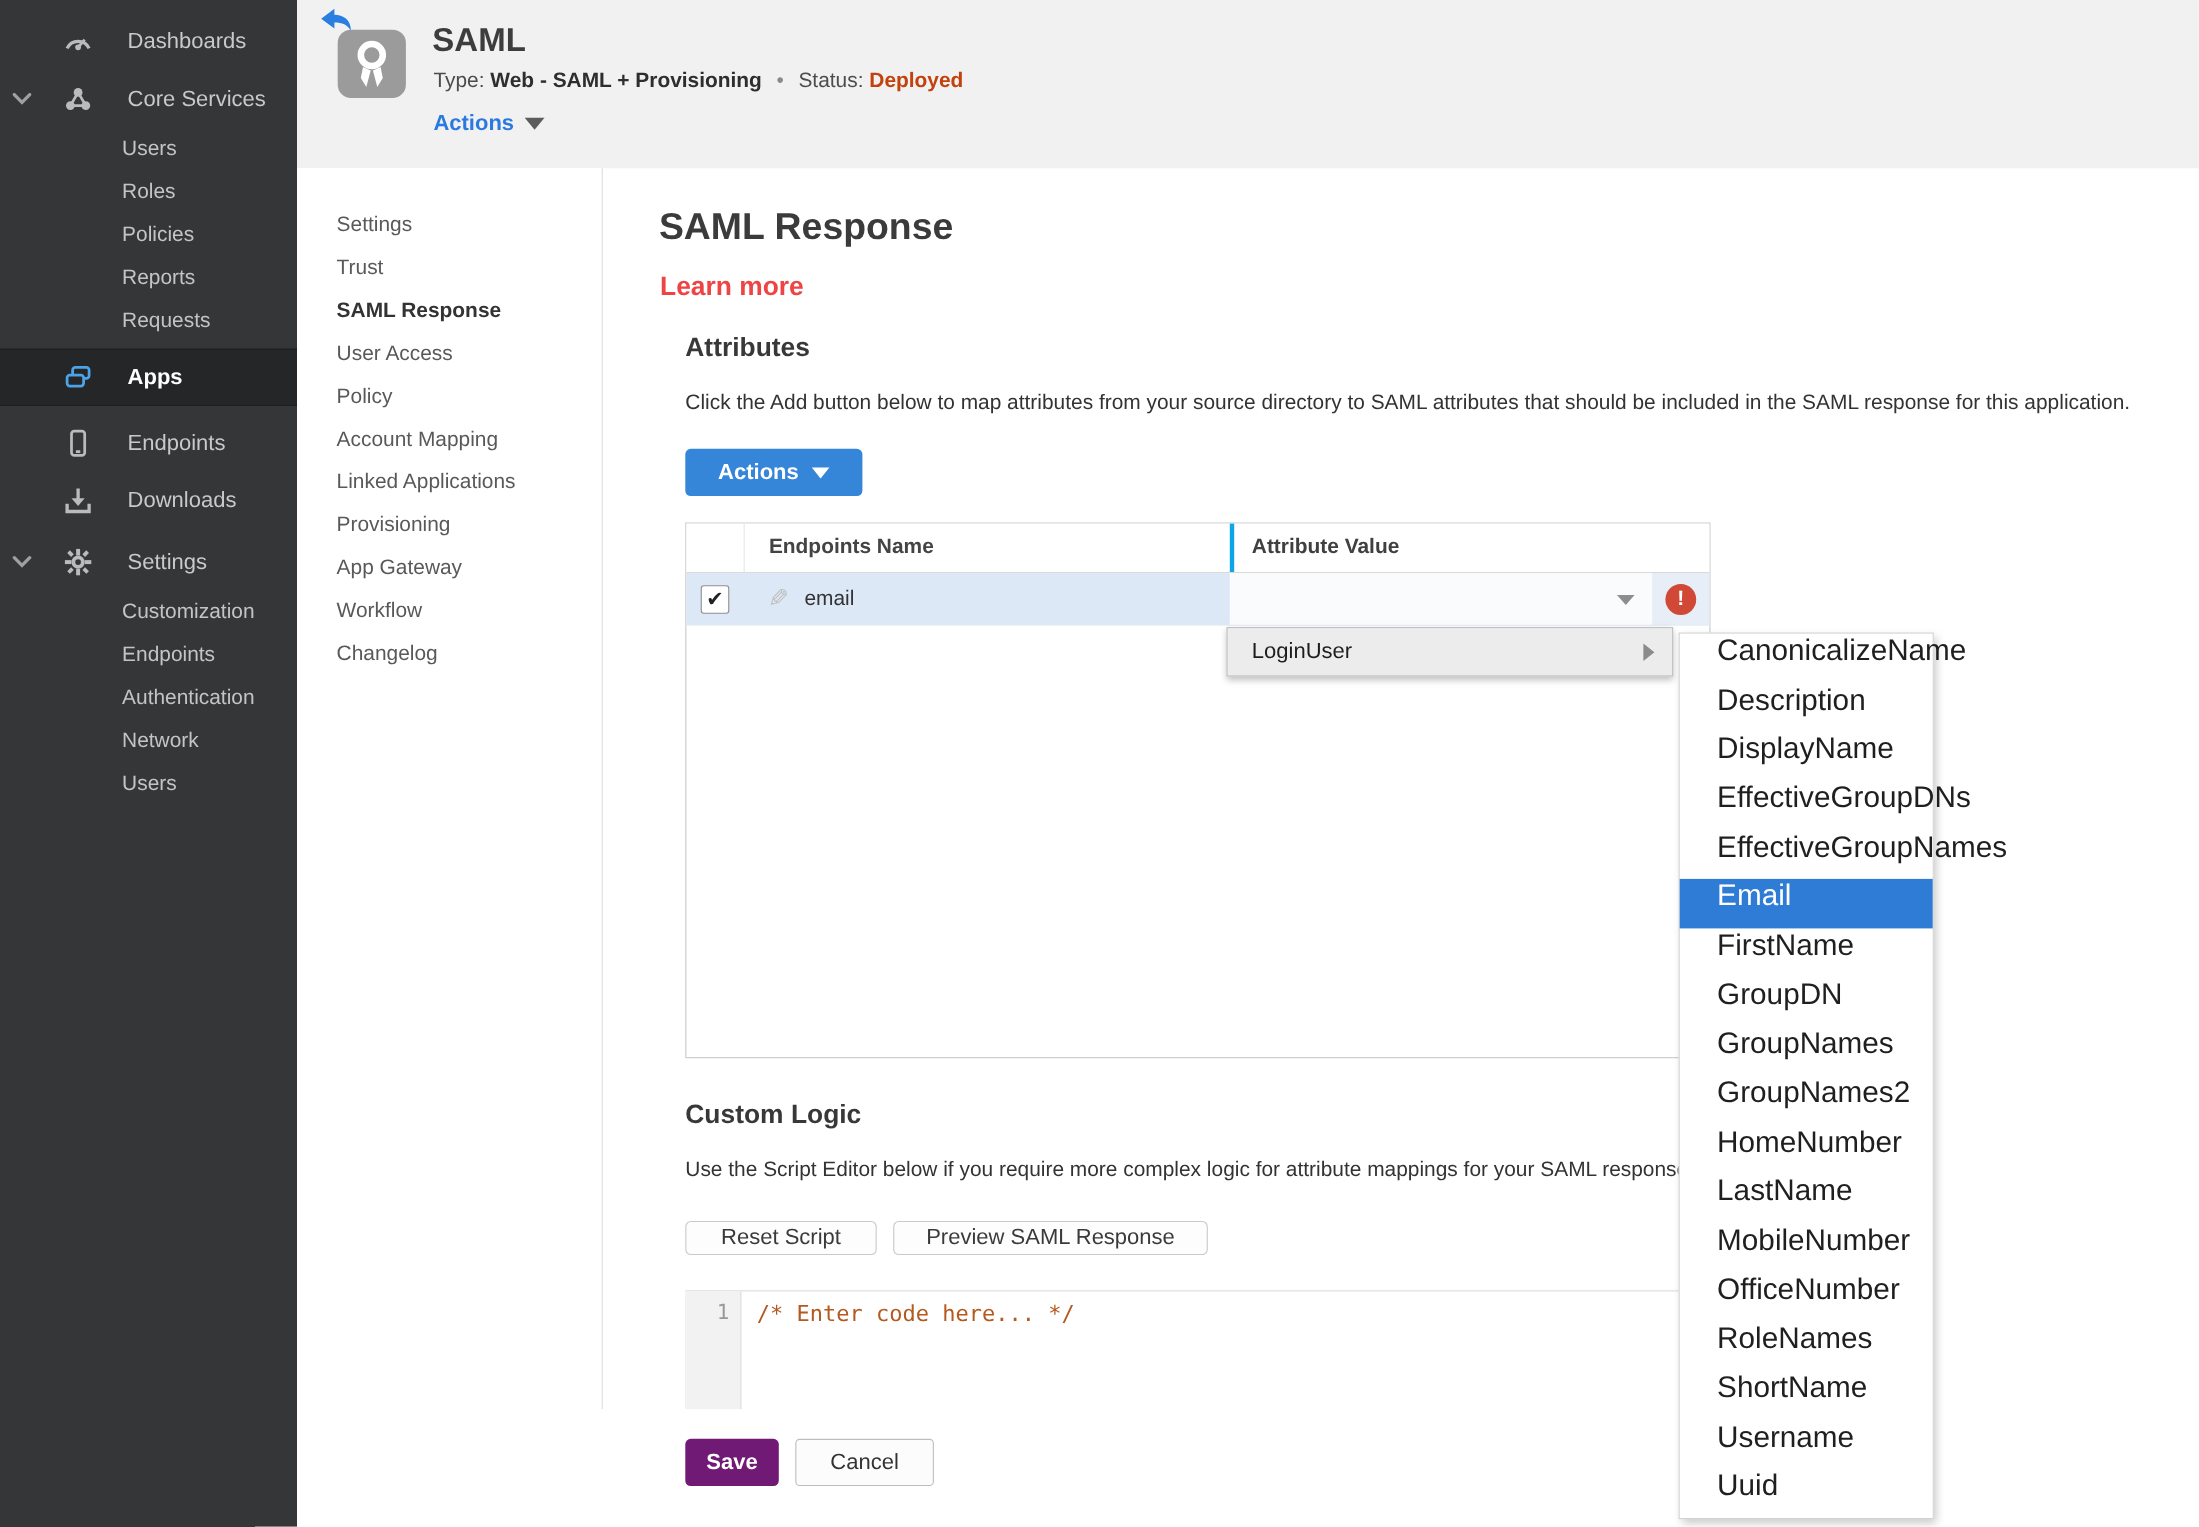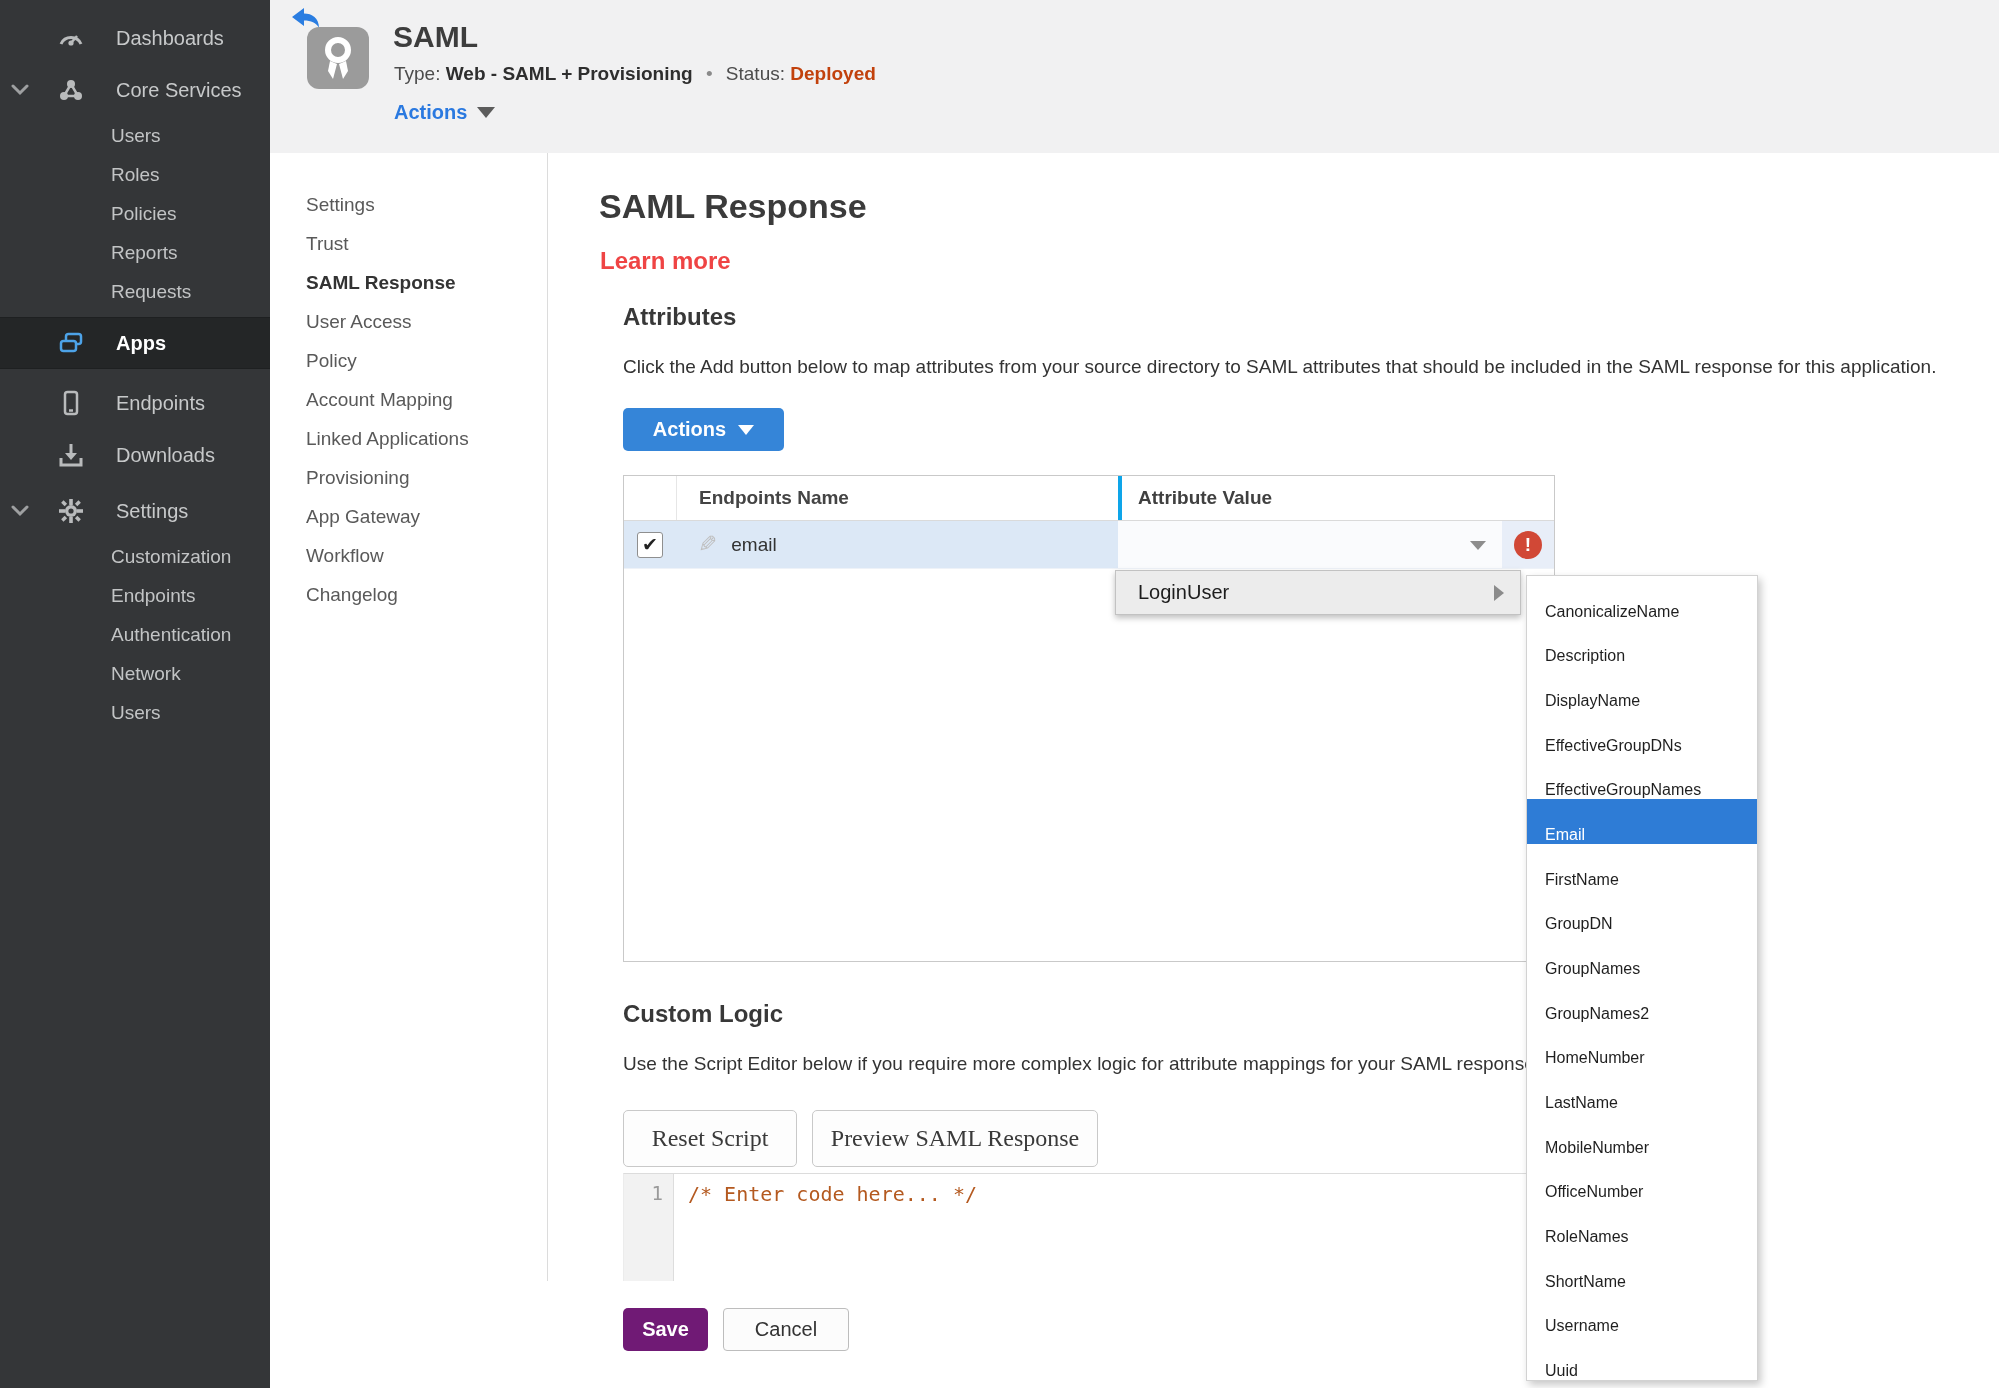--- a/index.html
+++ b/index.html
@@ -55,37 +55,37 @@
   .td-name { width:442px; display:flex; align-items:center; gap:14px; padding-left:22px; font-size:19px; color:#333; }
   .pencil { color:#bfbfbf; font-size:23px; transform:scaleX(-1); display:inline-block; }
   .td-value { width:436px; background:#e8eef8; display:flex; align-items:stretch; }
   .combobox { flex:1; background:#fafbfd; position:relative; cursor:pointer; }
   .combobox .caret { position:absolute; right:16px; top:20px; width:0; height:0; border-left:8px solid transparent; border-right:8px solid transparent; border-top:9px solid #8d8d8d; }
   .error-zone { width:52px; display:flex; align-items:center; justify-content:center; }
   .error-badge { width:28px; height:28px; border-radius:50%; background:#d14836; color:#fff; font-weight:bold; font-size:19px; display:flex; align-items:center; justify-content:center; }
 
   .h2-logic { position:absolute; left:24px; top:847px; font-size:24px; font-weight:bold; color:#383838; }
   .p-logic { position:absolute; left:24px; top:900px; width:1310px; font-size:19px; color:#333; }
-  .btn-secondary { position:absolute; top:957px; height:57px; background:#fdfdfd; border:1px solid #c9c9c9; border-radius:5px; font-size:24px; color:#3a3a3a; cursor:pointer; font-family:Liberation Serif, serif; }
+  .btn-secondary { position:absolute; top:957px; height:31px; background:#fdfdfd; border:1px solid #c9c9c9; border-radius:5px; font-size:20px; color:#3a3a3a; cursor:pointer; font-family:Liberation Sans, sans-serif; }
   .btn-reset { left:24px; width:174px; }
   .btn-preview { left:213px; width:286px; }
 
   .editor { position:absolute; left:24px; top:1020px; width:932px; height:108px; border-top:1px solid #dcdcdc; border-left:1px solid #ececec; background:#fff; display:flex; }
   .gutter { width:50px; background:#f2f2f2; border-right:1px solid #ddd; text-align:right; padding:8px 10px 0 0; font-family:"DejaVu Sans Mono", monospace; font-size:19px; color:#9a9a9a; }
   .codearea { flex:1; padding:8px 0 0 14px; font-family:"DejaVu Sans Mono", monospace; font-size:20px; color:#b4591f; white-space:pre; cursor:text; }
 
   .btn-save { position:absolute; left:24px; top:1155px; width:85px; height:43px; background:#701a75; border:none; border-radius:5px; color:#fff; font-weight:bold; font-size:20px; cursor:pointer; font-family:inherit; }
   .btn-cancel { position:absolute; left:124px; top:1155px; width:126px; height:43px; background:#fcfcfc; border:1px solid #bdbdbd; border-radius:4px; font-size:20px; color:#333; cursor:pointer; font-family:inherit; }
 
   
   .ctx-menu { position:absolute; left:1115px; top:570px; width:406px; height:45px; background:#ececec; border:1px solid #c2c2c2; box-shadow:0 3px 6px rgba(0,0,0,0.25); display:flex; align-items:center; padding:0 16px 0 22px; font-size:20px; color:#1d1d1d; cursor:pointer; z-index:20; }
   .ctx-menu .flex1 { flex:1; }
   .chev-right { width:0; height:0; border-top:8px solid transparent; border-bottom:8px solid transparent; border-left:10px solid #8b8b8b; }
   .submenu { position:absolute; left:1526px; top:575px; width:232px; height:806px; background:#fff; border:1px solid #d2d2d2; box-shadow:3px 4px 8px rgba(0,0,0,0.22); display:flex; flex-direction:column; z-index:21; }
-  .submenu-item { flex:1; display:flex; align-items:flex-end; padding-left:18px; font-size:16px; color:#1f1f1f; cursor:pointer; }
+  .submenu-item { flex:1; display:flex; align-items:flex-start; padding-left:34px; font-size:27px; color:#1f1f1f; cursor:pointer; }
   .submenu-item.selected { background:#2e7cd6; color:#fff; }
 
   svg { display:block; }
 </style>
 </head>
 <body>
 
 <div id="root">
 
   <nav class="sidebar">

